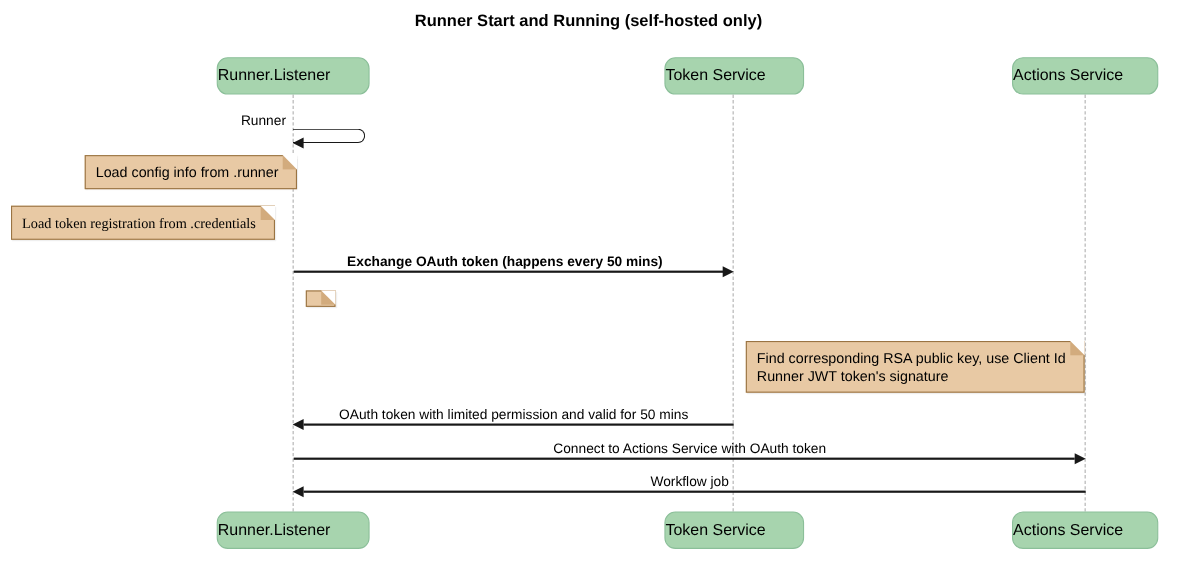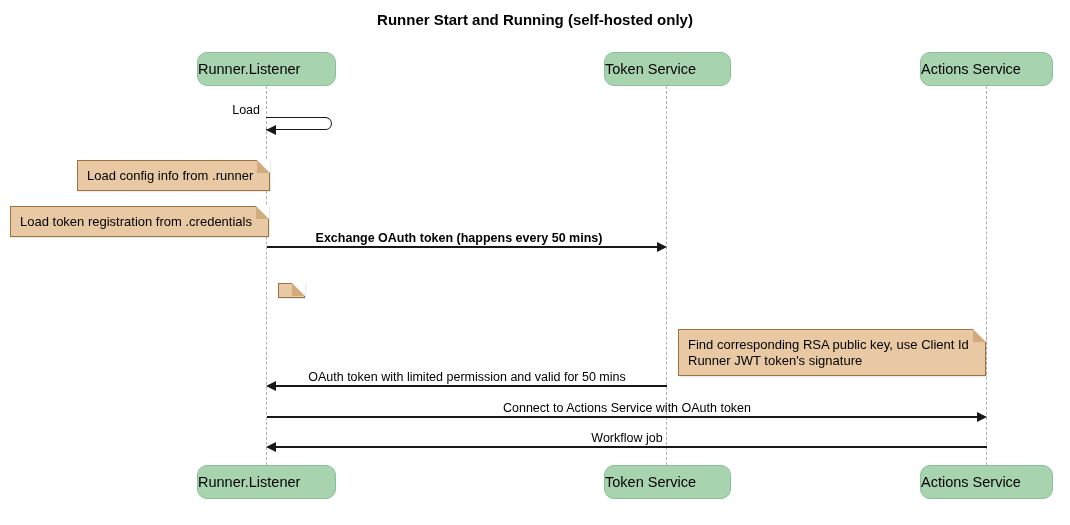--- a/index.html
+++ b/index.html
@@ -18,21 +18,21 @@
   .msg-label{position:absolute; font-size:12.5px; text-align:center; white-space:nowrap;}
   .msg-line{position:absolute; height:1.5px; background:var(--line);}
   .arr-r{position:absolute; width:0; height:0; border-top:5px solid transparent;
     border-bottom:5px solid transparent; border-left:10px solid var(--line);}
   .arr-l{position:absolute; width:0; height:0; border-top:5px solid transparent;
     border-bottom:5px solid transparent; border-right:10px solid var(--line);}
   .self-loop{position:absolute; width:66px; height:13px; border:1.5px solid var(--line);
     border-left:none; border-radius:0 9px 9px 0;}
   .note{position:absolute; background:var(--note-fill); border:1px solid var(--note-border);
     padding:7px 16px 6px 9px; font-size:13px; line-height:16px; white-space:nowrap;
-    box-shadow:1px 1px 1px rgba(0,0,0,0.08);margin-top:19px;}
+    box-shadow:1px 1px 1px rgba(0,0,0,0.08);}
   .note-fold{position:absolute; top:-1px; right:-1px; width:0; height:0;
     border-style:solid; border-width:0 13px 13px 0;
     border-color:transparent var(--background) var(--note-fold) transparent;}
 </style>
 </head>
 <body>
 
 <div class="diagram">
   <div class="title">Runner Start and Running (self-hosted only)</div>
 
@@ -43,30 +43,30 @@
   <div class="participant" style="left:197px; top:52px; width:139px;">
     <span>Runner.Listener</span>
   </div>
   <div class="participant" style="left:604px; top:52px; width:127px;">
     <span>Token Service</span>
   </div>
   <div class="participant" style="left:920px; top:52px; width:133px;">
     <span>Actions Service</span>
   </div>
 
-  <div class="msg-label" style="left:196px; top:103px; width:64px; text-align:right;">Load</div>
+  <div class="msg-label" style="left:196px; top:103px; width:64px; text-align:right;">Runner</div>
   <div class="self-loop" style="left:266px; top:117px;"></div>
   <div class="arr-l" style="left:266px; top:125px;"></div>
 
   <div class="note" style="left:77px; top:141px;">
     <span class="note-fold"></span>
     <span>Load config info from .runner</span>
   </div>
 
-  <div class="note" style="left:10px; top:187px;">
+  <div class="note" style="left:10px; top:187px;font-family:Liberation Serif, serif;">
     <span class="note-fold"></span>
     <span>Load token registration from .credentials</span>
   </div>
 
   <div class="msg-label" style="left:259px; top:231px; width:400px;font-weight:bold;">Exchange OAuth token (happens every 50 mins)</div>
   <div class="msg-line" style="left:267px; top:246px; width:391px;"></div>
   <div class="arr-r" style="left:657px; top:242px;"></div>
 
   <div class="note" style="left:278px; top:264px;">
     <span class="note-fold"></span>

